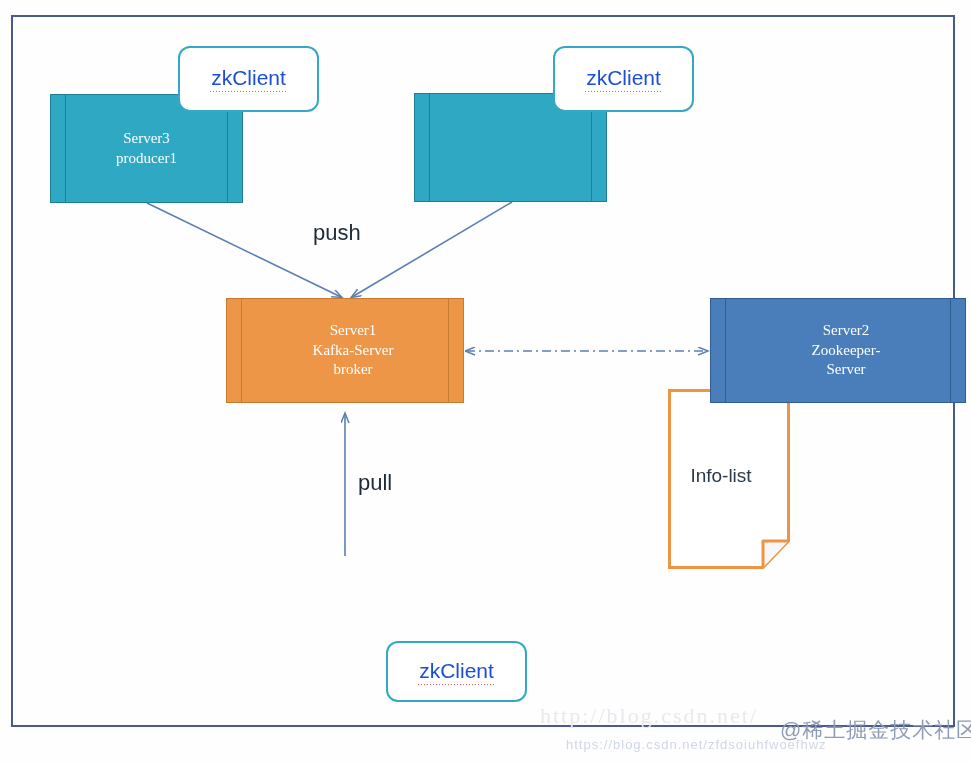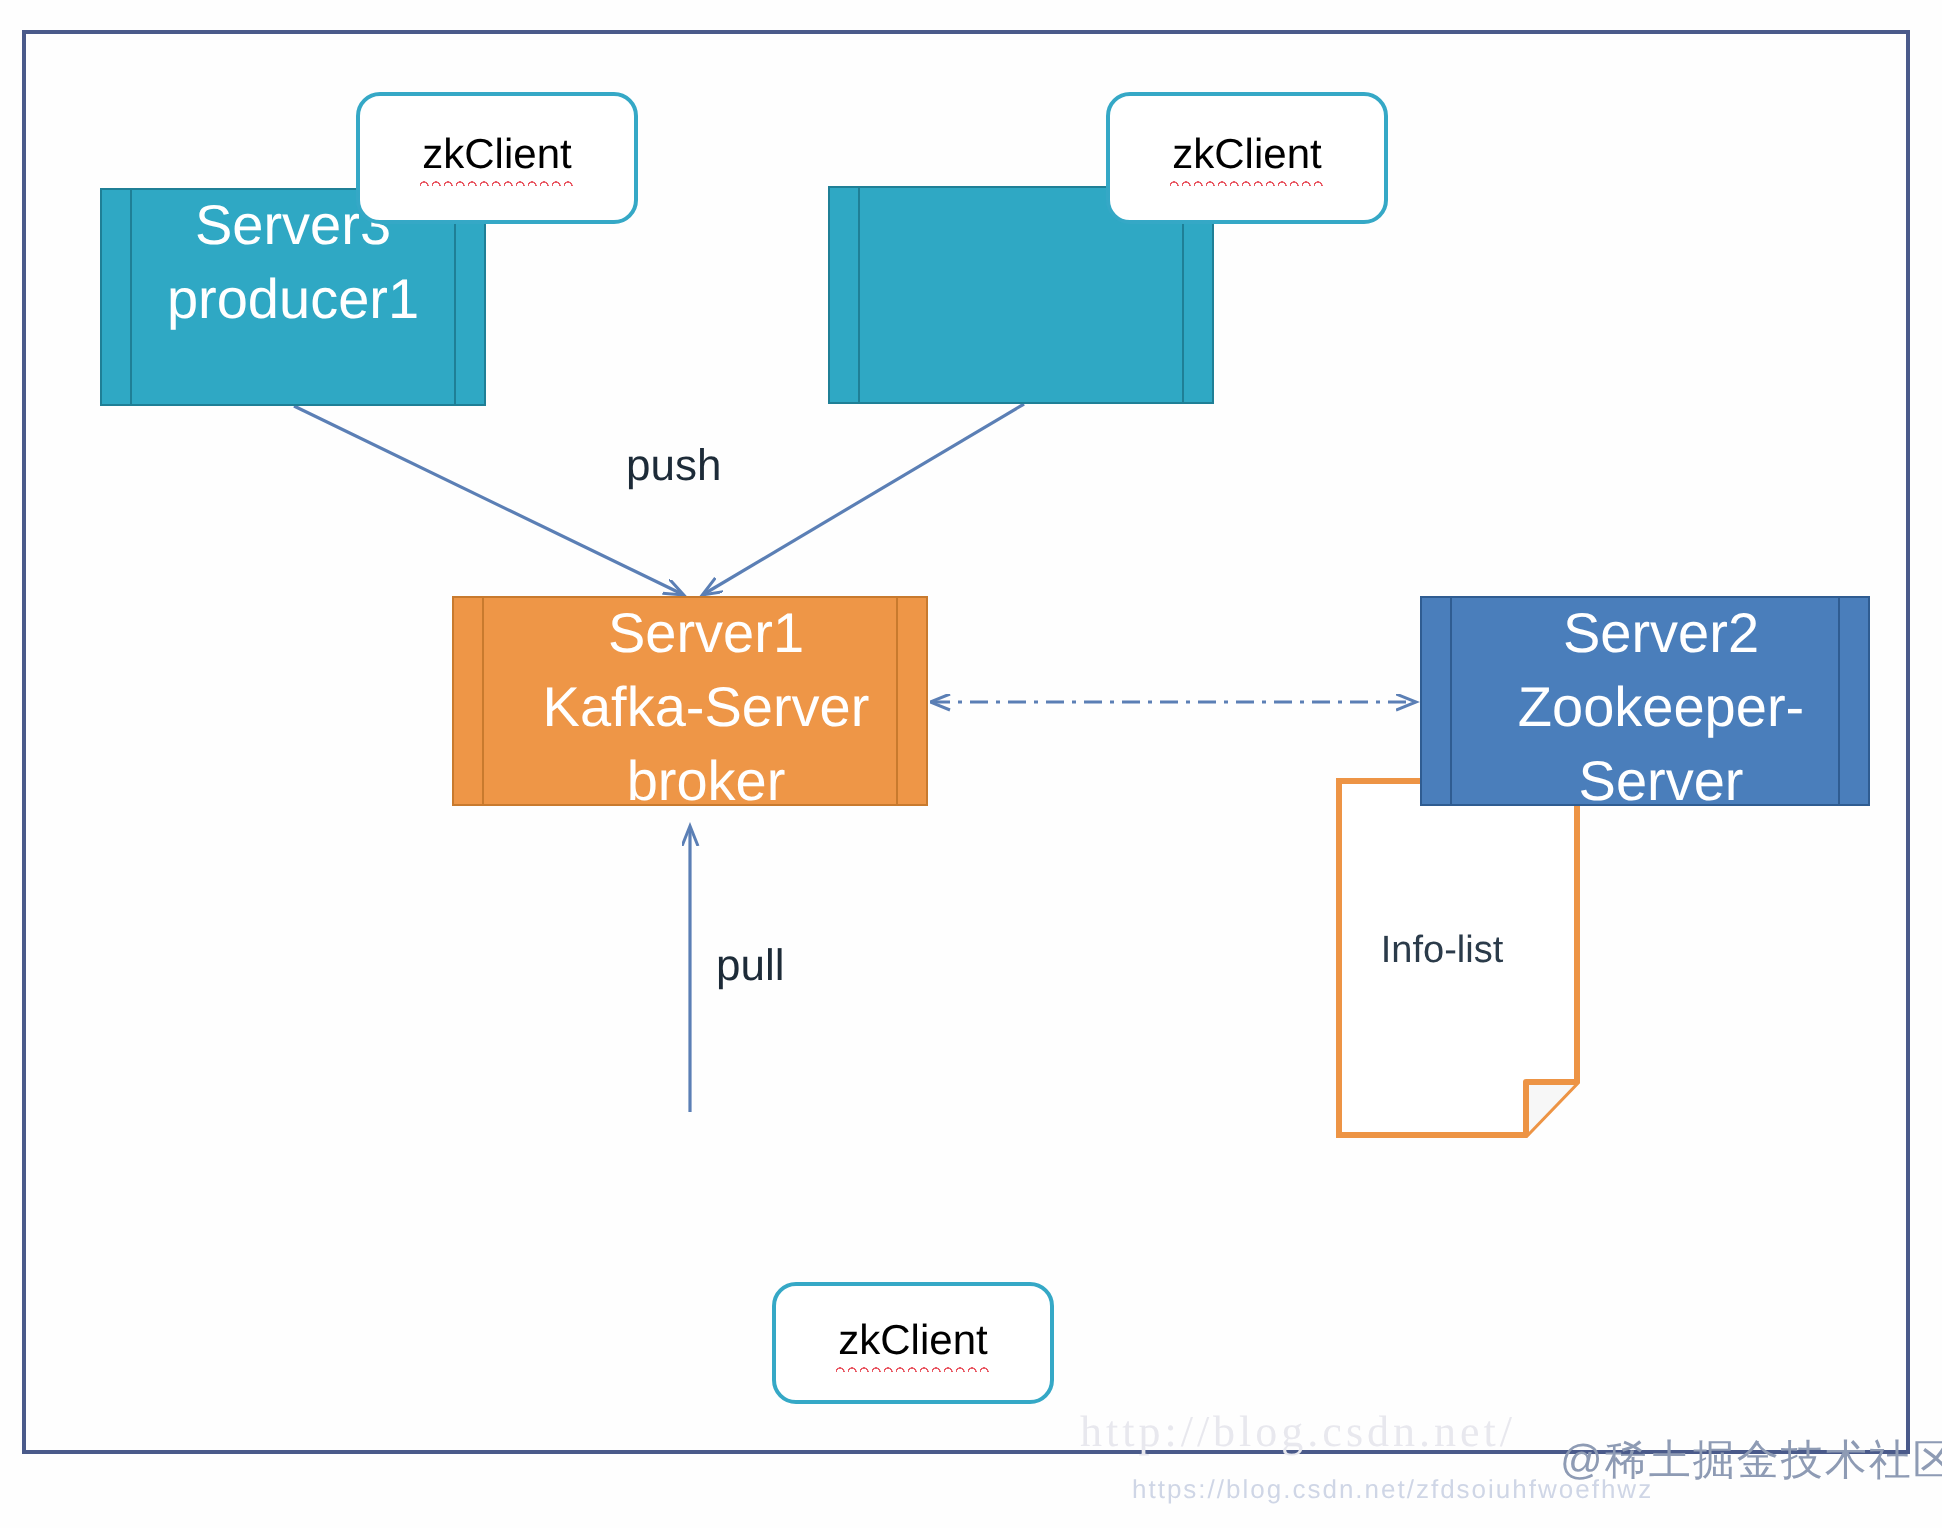--- a/index.html
+++ b/index.html
@@ -28,26 +28,27 @@
     background: transparent;
     box-sizing: border-box;
   }
   
   .node {
     position: absolute;
     box-sizing: border-box;
     display: flex;
     flex-direction: column;
     align-items: center;
-    justify-content: flex-start;
+    justify-content: center;
     color: #ffffff;
     text-align: center;
     line-height: 1.32;
-    font-size: 28px;
+    font-size: 15px;
     z-index: 4;
+    font-family: Liberation Serif, serif;
   }
   .node .bar-l, .node .bar-r {
     position: absolute;
     top: 0;
     bottom: 0;
     width: 0;
   }
   .node .bar-l { left: 14px; }
   .node .bar-r { right: 14px; }
   .node .label-lines {
@@ -84,21 +85,21 @@
     border: 2px solid #35a8c6;
     border-radius: 12px;
     display: flex;
     align-items: center;
     justify-content: center;
     z-index: 7;
   }
   .callout .ctext {
     position: relative;
     font-size: 21px;
-    color: #000000;
+    color: #1d4ed8;
     padding-bottom: 2px;
   }
   .callout .ctext::after {
     content: "";
     position: absolute;
     left: -1px;
     right: -1px;
     bottom: -1px;
     height: 4px;
     background-image:
@@ -227,21 +228,21 @@
   <div class="node node-orange" style="left:226px; top:298px; width:238px; height:105px;padding-left:16px;">
     <span class="bar-l"></span>
     <span class="bar-r"></span>
     <div class="label-lines">
       <div>Server1</div>
       <div>Kafka-Server</div>
       <div>broker</div>
     </div>
   </div>
 
-  <div class="node node-blue" style="left:710px; top:298px; width:225px; height:105px;padding-left:16px;">
+  <div class="node node-blue" style="left:710px; top:298px; width:256px; height:105px;padding-left:16px;">
     <span class="bar-l"></span>
     <span class="bar-r"></span>
     <div class="label-lines">
       <div>Server2</div>
       <div>Zookeeper-</div>
       <div>Server</div>
     </div>
   </div>
 
 

